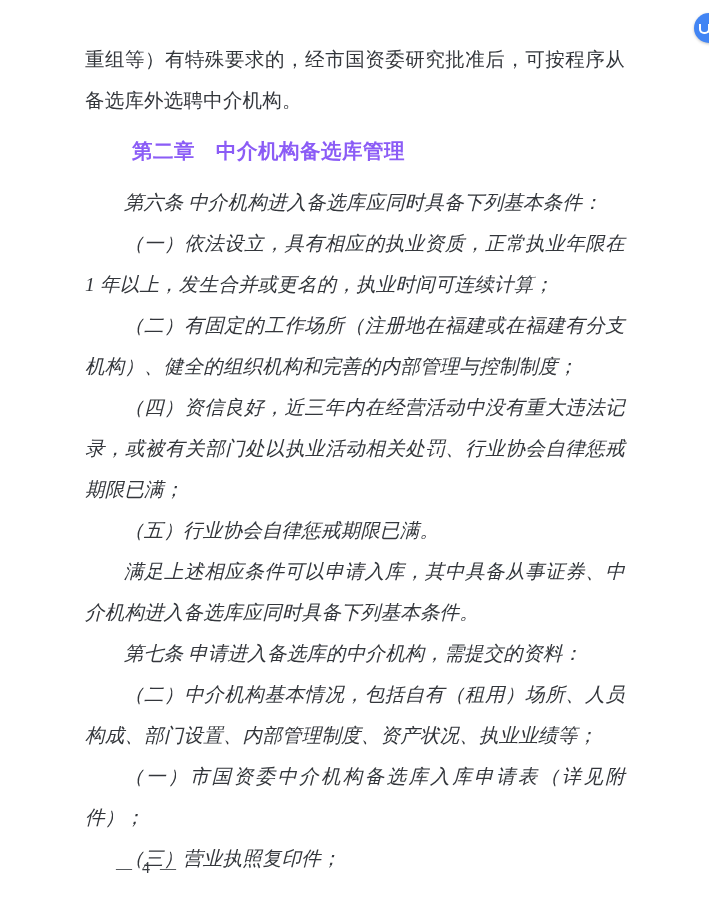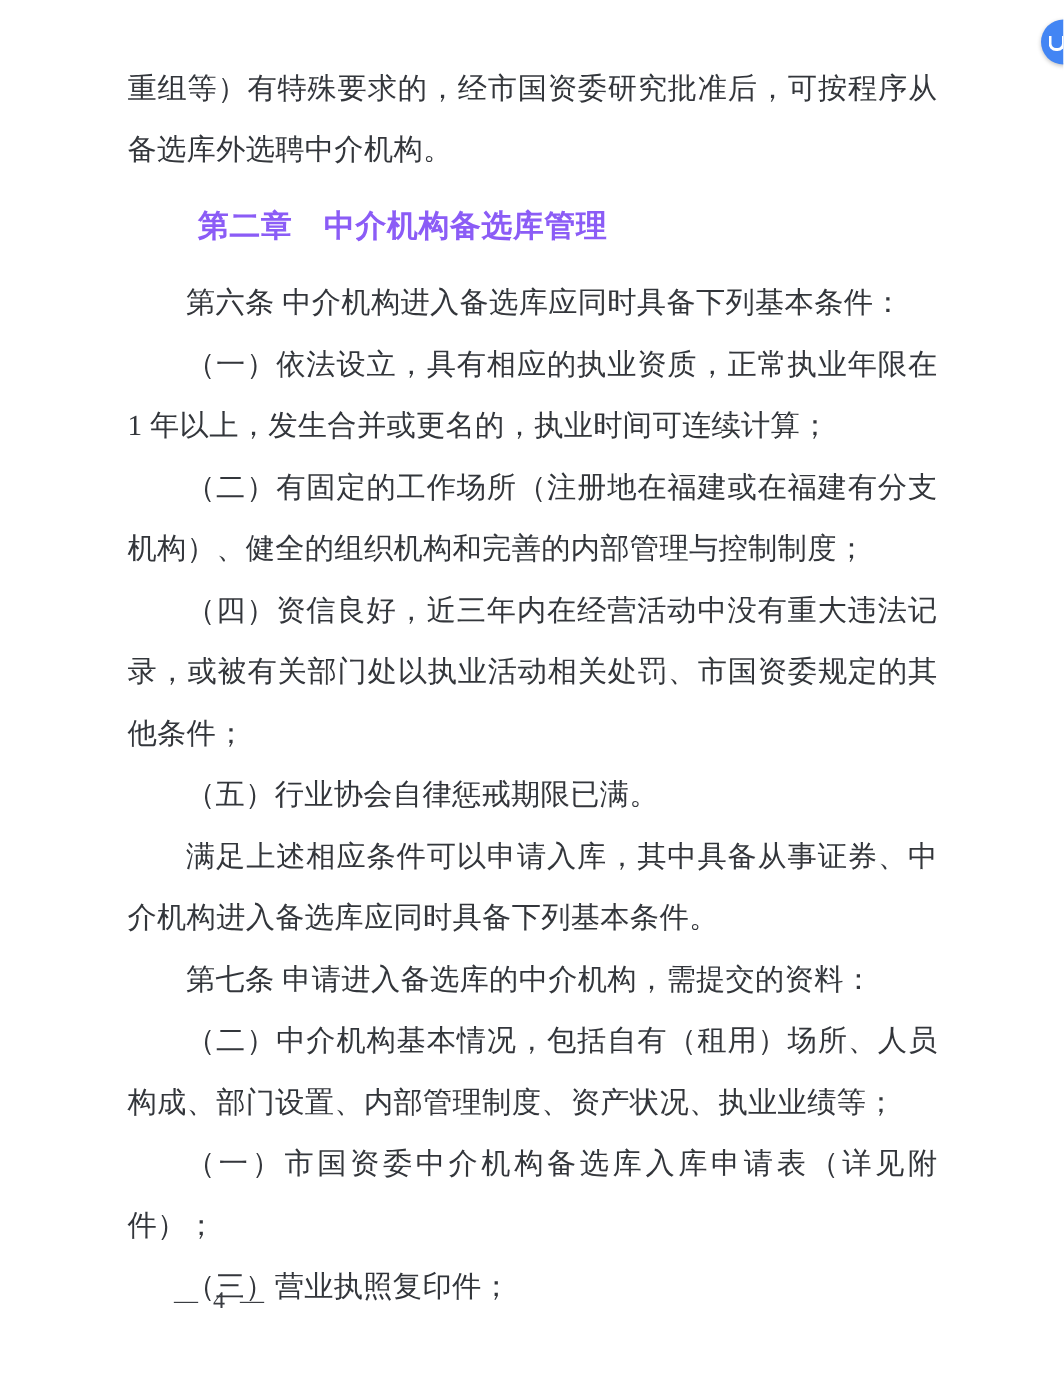--- a/index.html
+++ b/index.html
@@ -24,20 +24,21 @@
   .body-para {
     margin: 0;
     font-size: 19.5px;
     line-height: 41px;
     color: #33363b;
     text-align: justify;
     letter-spacing: 0.2px;
   }
   .body-para.indent {
     text-indent: 39px;
+    font-style: italic;
   }
   .chapter-heading {
     margin: 9px 0 11px 0;
     padding-left: 47px;
     font-family: "Liberation Sans", "DejaVu Sans", sans-serif;
     font-weight: bold;
     font-size: 20.5px;
     line-height: 41px;
     color: #8b5cf6;
     letter-spacing: 0.5px;
@@ -81,21 +82,21 @@
   <div class="floating-badge" title="— 4 —" style="background: rgb(66, 133, 244);">
     <span class="badge-glyph"></span>
   </div>
 
   <div class="content">
       <p class="body-para">重组等）有特殊要求的，经市国资委研究批准后，可按程序从备选库外选聘中介机构。</p>
       <p class="chapter-heading">第二章　中介机构备选库管理</p>
       <p class="body-para indent">第六条 中介机构进入备选库应同时具备下列基本条件：</p>
       <p class="body-para indent">（一）依法设立，具有相应的执业资质，正常执业年限在 1 年以上，发生合并或更名的，执业时间可连续计算；</p>
       <p class="body-para indent">（二）有固定的工作场所（注册地在福建或在福建有分支机构）、健全的组织机构和完善的内部管理与控制制度；</p>
-      <p class="body-para indent">（四）资信良好，近三年内在经营活动中没有重大违法记录，或被有关部门处以执业活动相关处罚、市国资委规定的其他条件；</p>
+      <p class="body-para indent">（四）资信良好，近三年内在经营活动中没有重大违法记录，或被有关部门处以执业活动相关处罚、行业协会自律惩戒期限已满；</p>
       <p class="body-para indent">（五）行业协会自律惩戒期限已满。</p>
       <p class="body-para indent">满足上述相应条件可以申请入库，其中具备从事证券、中介机构进入备选库应同时具备下列基本条件。</p>
       <p class="body-para indent">第七条 申请进入备选库的中介机构，需提交的资料：</p>
       <p class="body-para indent">（二）中介机构基本情况，包括自有（租用）场所、人员构成、部门设置、内部管理制度、资产状况、执业业绩等；</p>
       <p class="body-para indent">（一）市国资委中介机构备选库入库申请表（详见附件）；</p>
       <p class="body-para indent">（三）营业执照复印件；</p>
     </div>
 
   <div class="page-footer">— 4 —</div>
 

